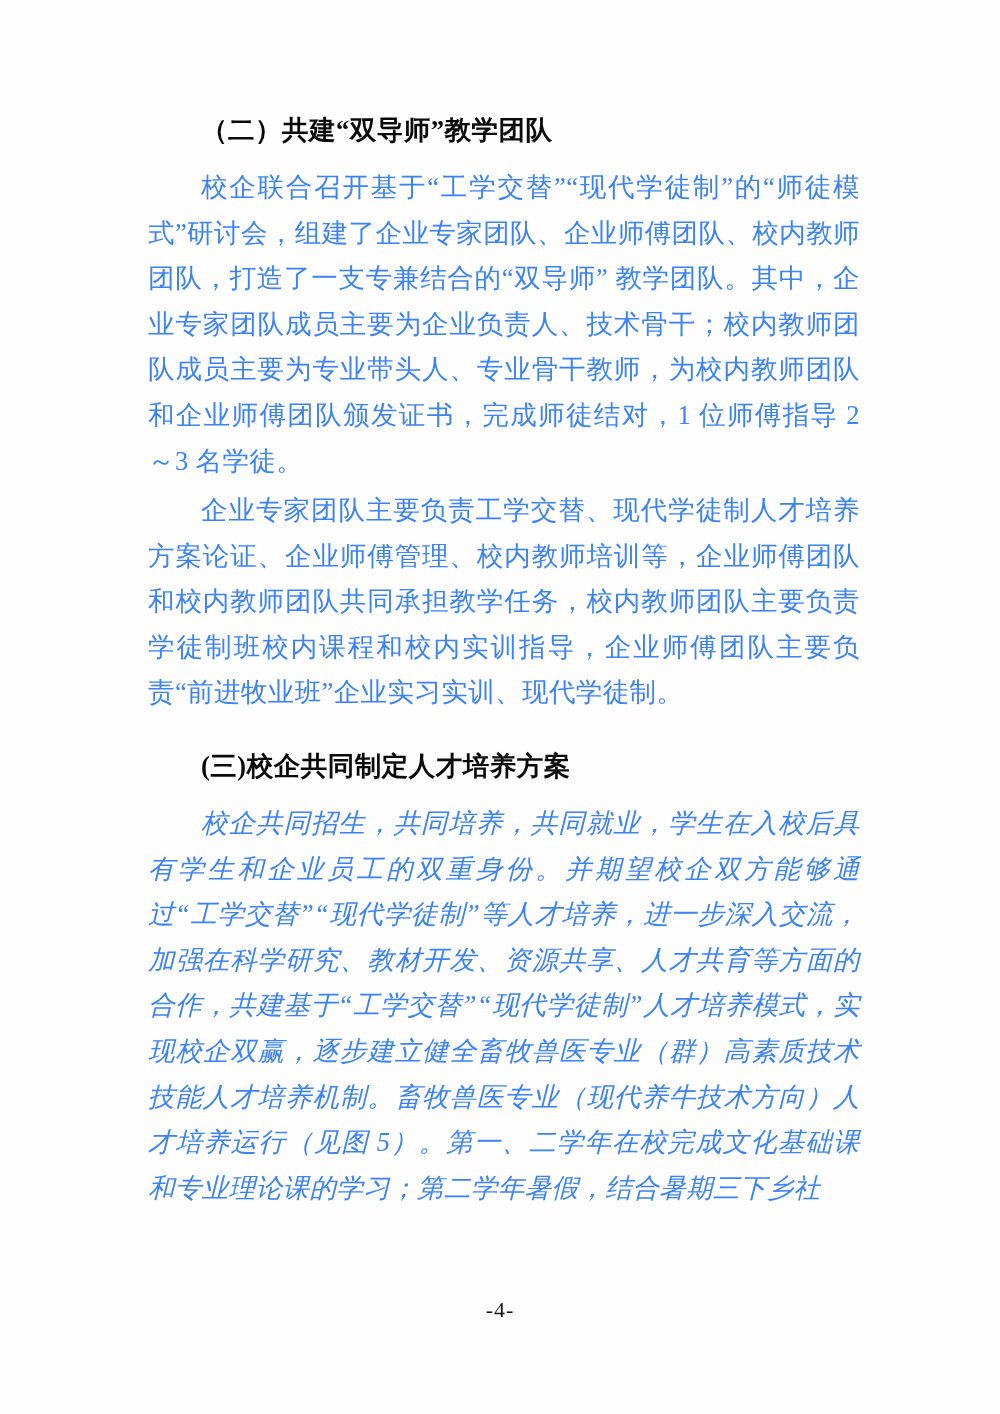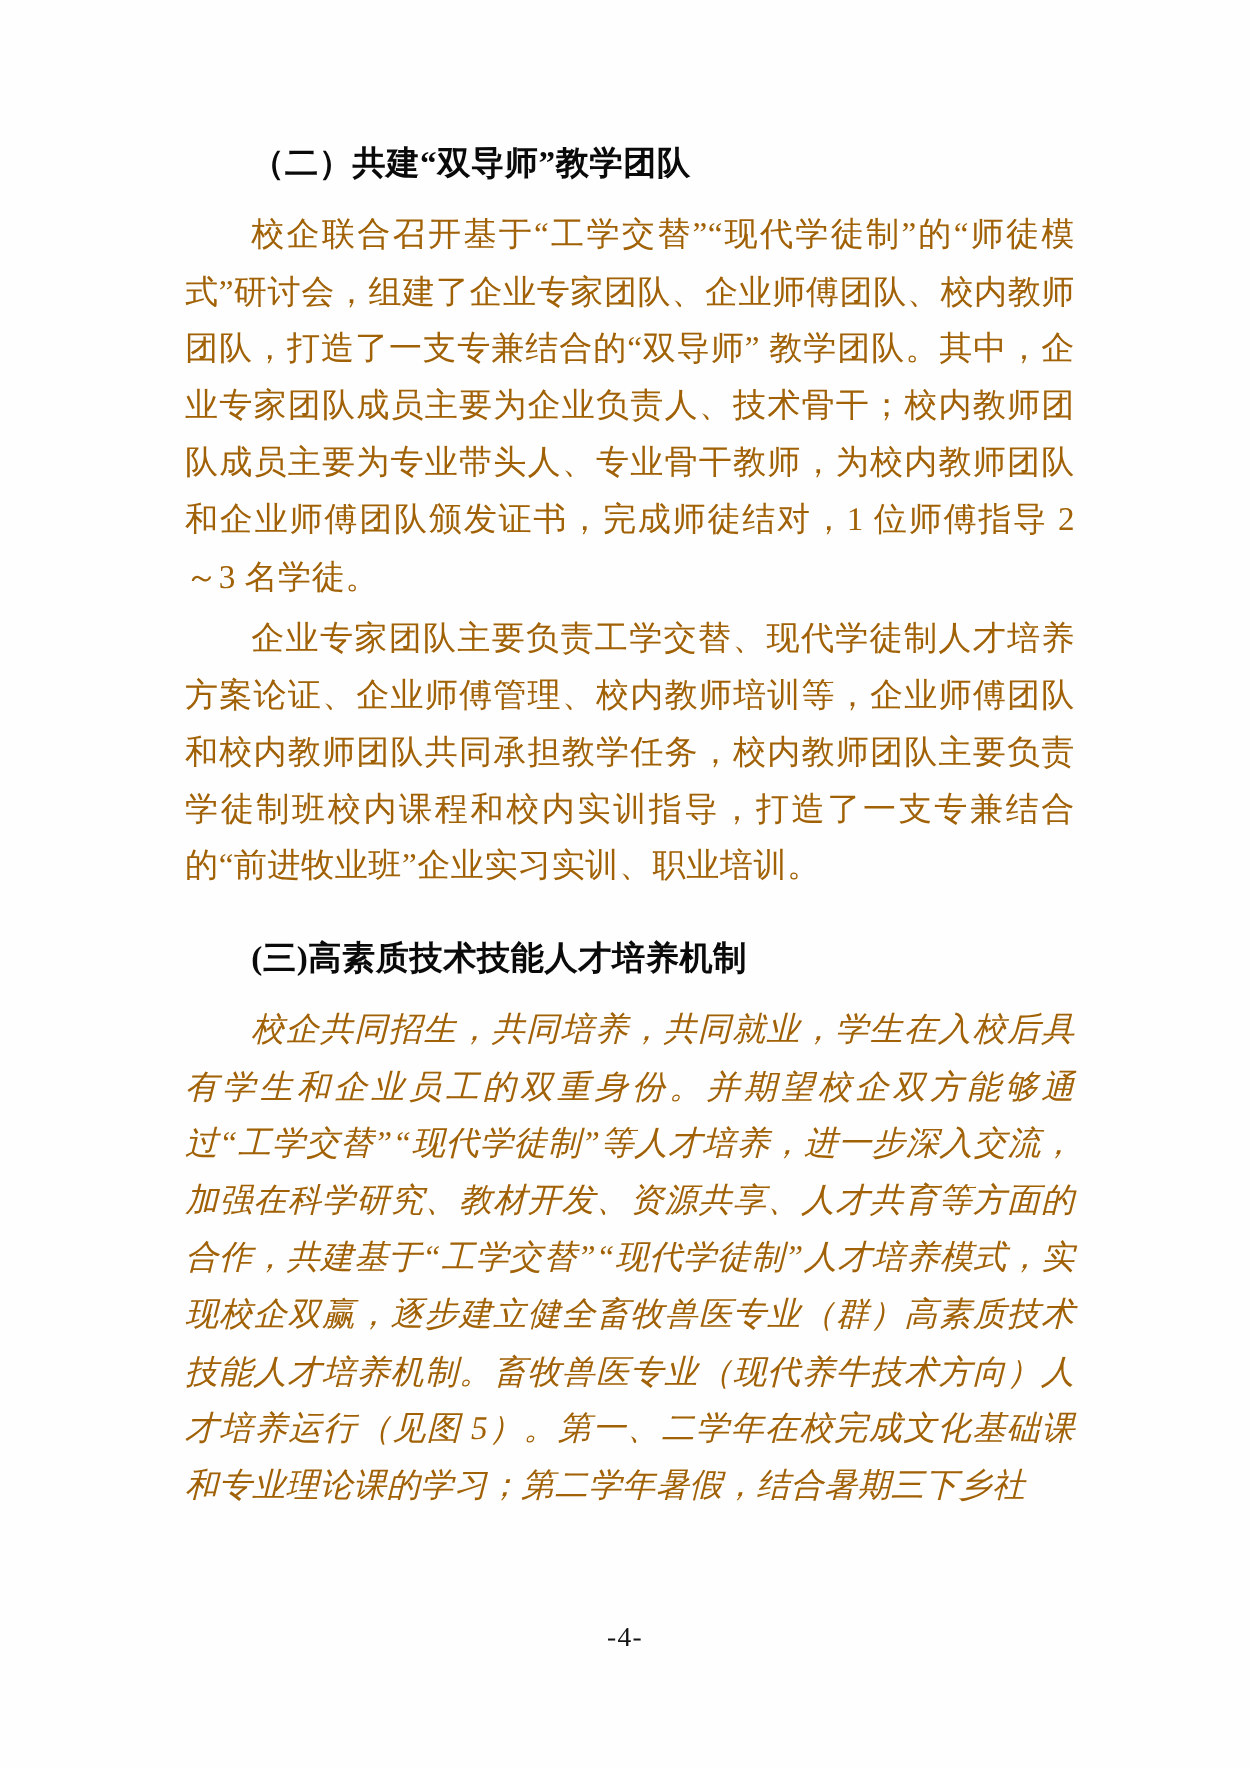--- a/index.html
+++ b/index.html
@@ -43,21 +43,21 @@
     margin-top: 10px;
   }
   p.para {
     font-size: 26.5px;
     line-height: 1.72;
     letter-spacing: 0.4px;
     text-indent: 53px;
     margin: 0 0 4px 0;
     text-align: justify;
     text-justify: inter-ideograph;
-    color: #a16207;
+    color: #3b82f6;
   }
   p.para:last-child {
     margin-bottom: 0;
     font-style: italic;
   }
   .block-gap {
     height: 16px;
   }
   .pagenum {
     position: absolute;
@@ -74,24 +74,24 @@
 </head>
 <body>
 
 <div class="page">
   <div class="content">
 
     <h2 class="heading">（二）共建“双导师”教学团队</h2>
 
     <p class="para">校企联合召开基于“工学交替”“现代学徒制”的“师徒模式”研讨会，组建了企业专家团队、企业师傅团队、校内教师团队，打造了一支专兼结合的“双导师” 教学团队。其中，企业专家团队成员主要为企业负责人、技术骨干；校内教师团队成员主要为专业带头人、专业骨干教师，为校内教师团队和企业师傅团队颁发证书，完成师徒结对，1 位师傅指导 2～3 名学徒。</p>
 
-    <p class="para">企业专家团队主要负责工学交替、现代学徒制人才培养方案论证、企业师傅管理、校内教师培训等，企业师傅团队和校内教师团队共同承担教学任务，校内教师团队主要负责学徒制班校内课程和校内实训指导，打造了一支专兼结合的“前进牧业班”企业实习实训、职业培训。</p>
+    <p class="para">企业专家团队主要负责工学交替、现代学徒制人才培养方案论证、企业师傅管理、校内教师培训等，企业师傅团队和校内教师团队共同承担教学任务，校内教师团队主要负责学徒制班校内课程和校内实训指导，企业师傅团队主要负责“前进牧业班”企业实习实训、现代学徒制。</p>
 
     <div class="block-gap"></div>
 
-    <h2 class="heading tight">(三)高素质技术技能人才培养机制</h2>
+    <h2 class="heading tight">(三)校企共同制定人才培养方案</h2>
 
     <p class="para">校企共同招生，共同培养，共同就业，学生在入校后具有学生和企业员工的双重身份。并期望校企双方能够通过“工学交替”“现代学徒制”等人才培养，进一步深入交流，加强在科学研究、教材开发、资源共享、人才共育等方面的合作，共建基于“工学交替”“现代学徒制”人才培养模式，实现校企双赢，逐步建立健全畜牧兽医专业（群）高素质技术技能人才培养机制。畜牧兽医专业（现代养牛技术方向）人才培养运行（见图 5）。第一、二学年在校完成文化基础课和专业理论课的学习；第二学年暑假，结合暑期三下乡社</p>
 
   </div>
 
   <div class="pagenum">-4-</div>
 </div>
 
 </body></html>

